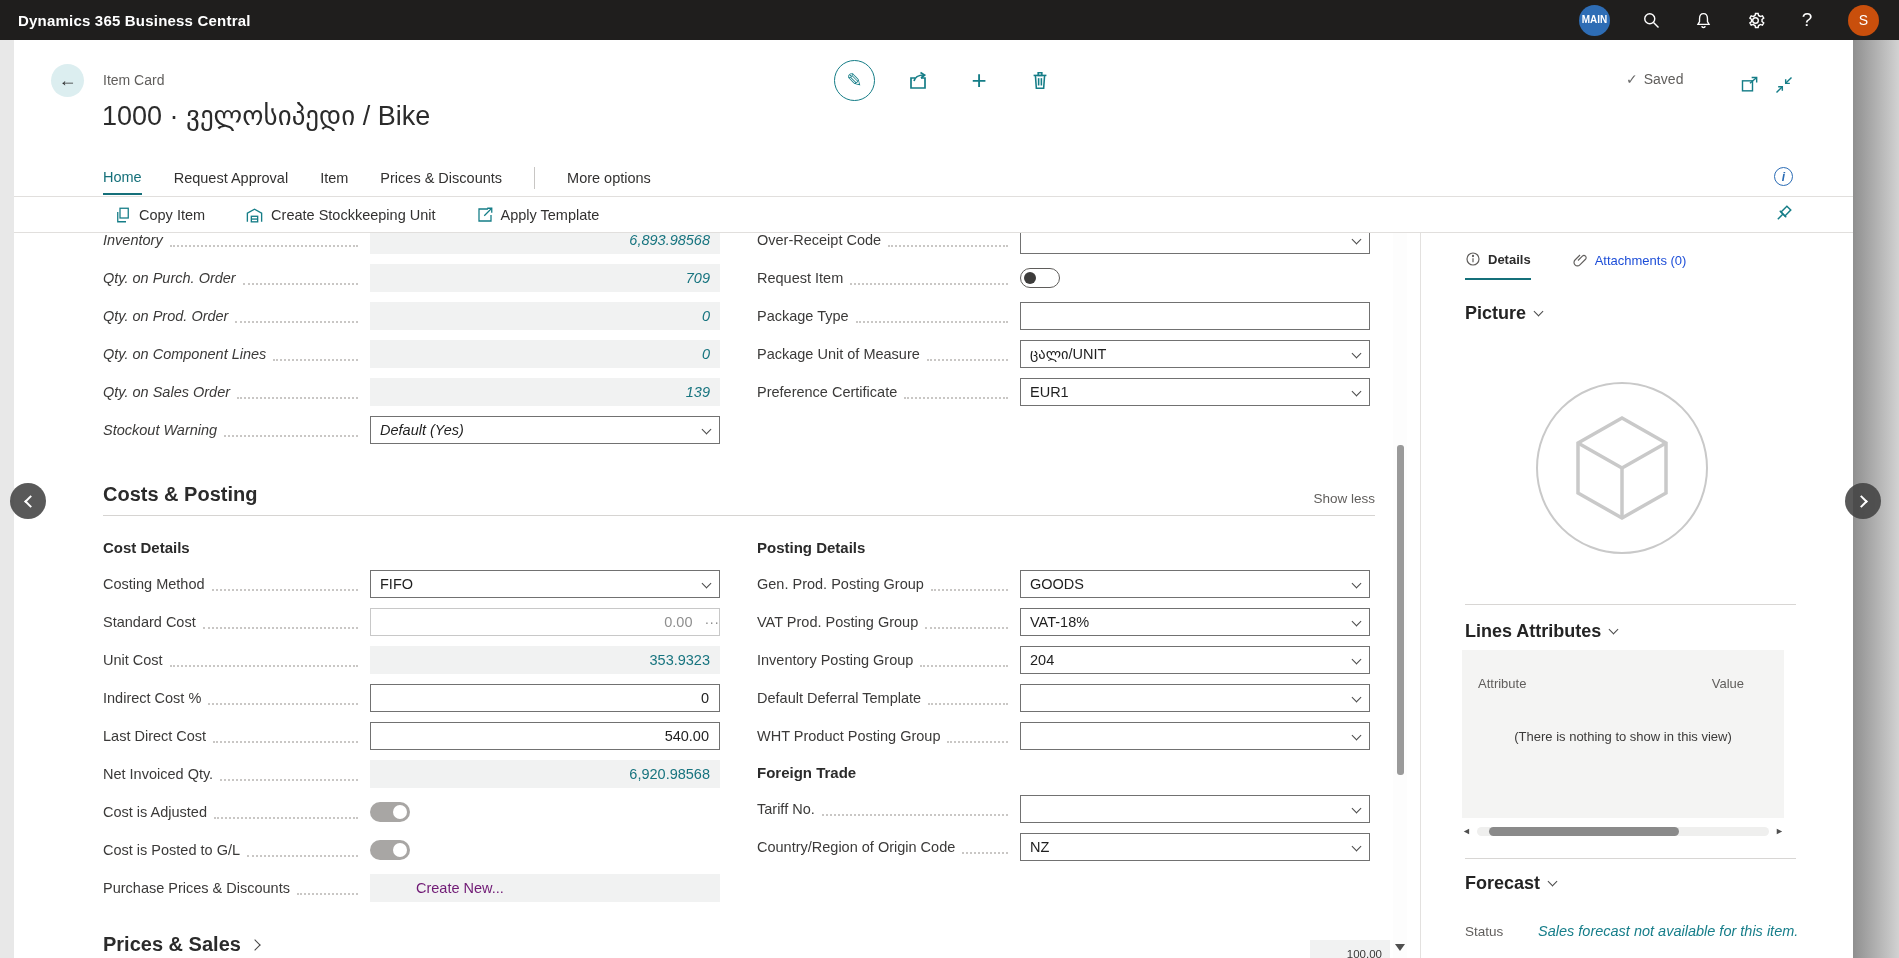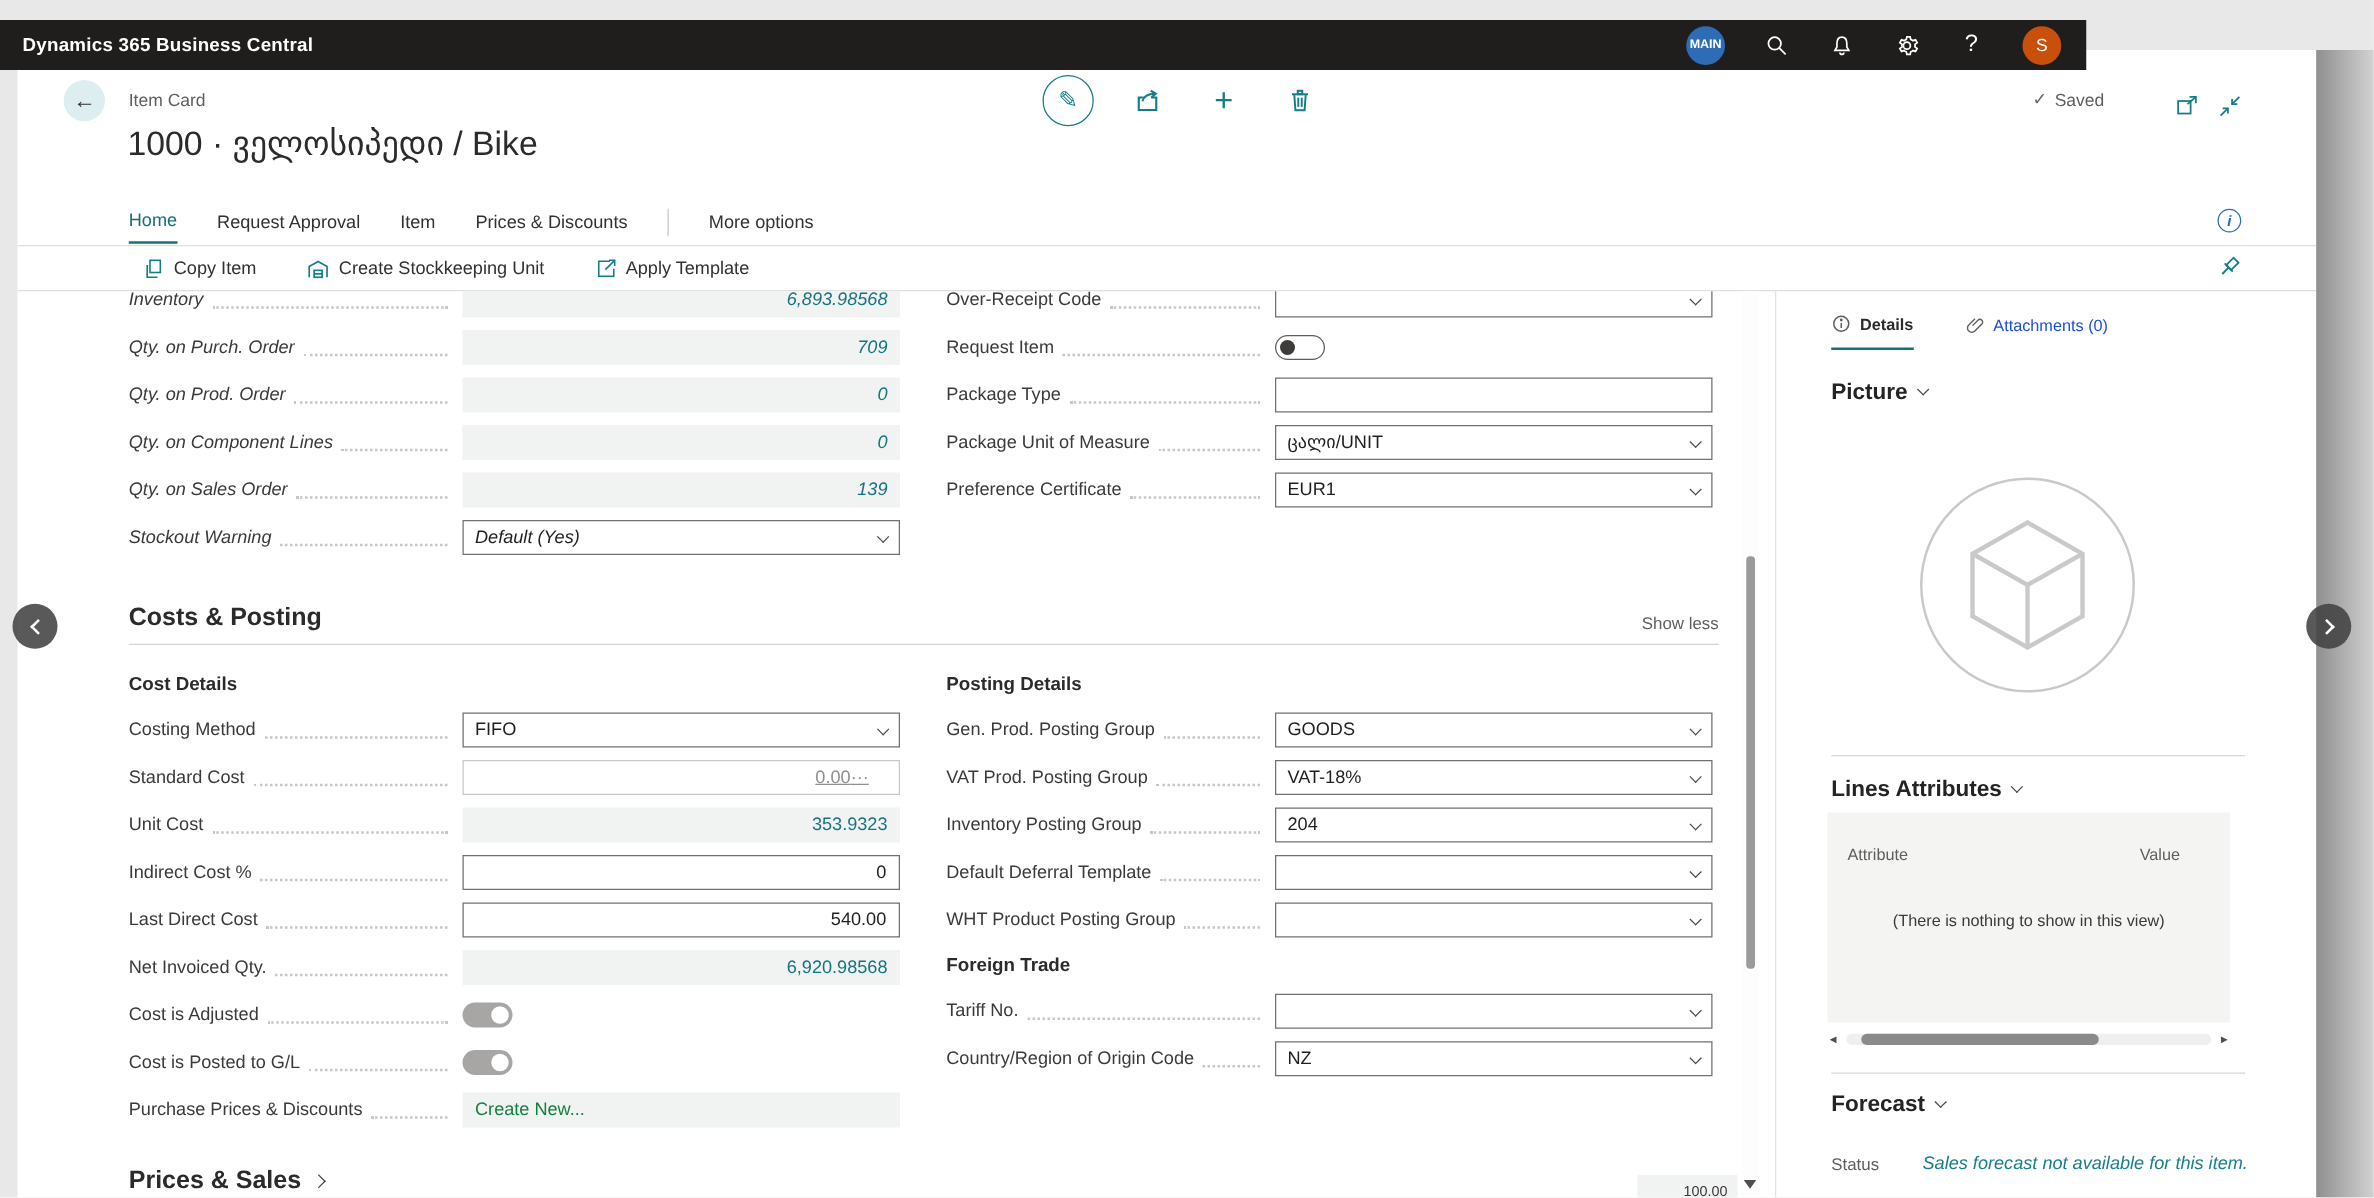--- a/index.html
+++ b/index.html
@@ -3,21 +3,21 @@
 <meta charset="utf-8">
 <style>
   * { margin:0; padding:0; box-sizing:border-box; }
   html,body { width:1899px; height:958px; overflow:hidden; }
   body {
     font-family:"Liberation Sans","DejaVu Sans",sans-serif;
     background:#e8e8e8; position:relative; color:#323130;
     -webkit-font-smoothing:antialiased;
   }
   
-  .topbar { position:absolute; left:0; top:0; width:1669px; height:40px; background:#1f1e1d; color:#fff; display:flex; align-items:center; z-index:50;margin-top:16px; }
+  .topbar { position:absolute; left:0; top:0; width:1899px; height:40px; background:#1f1e1d; color:#fff; display:flex; align-items:center; z-index:50; }
   .brand { padding-left:18px; font-size:15px; font-weight:700; letter-spacing:.2px; }
   .tb-right { margin-left:auto; display:flex; align-items:center; gap:30px; padding-right:20px; }
   .env-badge { width:31px; height:31px; border-radius:50%; background:#2e6db5; color:#fff; font-size:10px; font-weight:700; display:flex; flex-direction:row; align-items:center; justify-content:center; line-height:10px; cursor:pointer; }
   .tb-ico { width:22px; height:22px; display:flex; align-items:center; justify-content:center; cursor:pointer; }
   .tb-ico svg { display:block; }
   .tb-q { font-size:19px; color:#fff; font-weight:400; }
   .avatar { width:31px; height:31px; border-radius:50%; background:#c94f0c; color:#fff; font-size:14px; display:flex; align-items:center; justify-content:center; cursor:pointer; }
 
   
   .card { position:absolute; left:14px; top:40px; width:1839px; height:918px; background:#fff; }
@@ -60,24 +60,24 @@
   #gen-right { left:743px; top:-7px; width:613px; }
   .frow { display:flex; align-items:center; height:28px; margin-bottom:10px; }
   .frow label { white-space:nowrap; font-size:14.5px; color:#3b3a39; padding-right:7px; }
   .dots { flex:1; min-width:12px; height:13px; border-bottom:2px dotted #c9c7c5; margin-right:12px; }
   .ctrl { width:350px; flex-shrink:0; height:28px; display:flex; align-items:center; font-size:14.5px; }
   .ctrl.ro { background:#f1f2f2; justify-content:flex-end; padding:0 10px; }
   .ctrl.ro .val { color:#17747f; cursor:pointer; }
   .ctrl.sel { background:#fff; border:1px solid #717171; justify-content:space-between; padding:0 9px; color:#1f1f1f; cursor:pointer; }
   .chev { width:7px; height:7px; border-right:1.6px solid #4a4a4a; border-bottom:1.6px solid #4a4a4a; transform:rotate(45deg); margin-bottom:2px; flex-shrink:0; }
   input.ctrl { border:1px solid #717171; padding:0 10px; color:#1f1f1f; font-family:inherit; }
-  .ctrl.assist { border:1px solid #c8c8c8; justify-content:flex-end; gap:0; padding:0 24px; color:#8f8f8f;text-decoration:underline; }
+  .ctrl.assist { border:1px solid #c8c8c8; justify-content:flex-end; gap:12px; padding:0 0; color:#8f8f8f; }
   .ctrl.bare { background:transparent; }
   .ctrl.linkfield { background:#f1f2f2; padding:0 10px; }
-  .ctrl.linkfield .val { color:#15803d; cursor:pointer; }
+  .ctrl.linkfield .val { color:#701a75; cursor:pointer;margin-left:36px; }
   .toggle { width:40px; height:20px; border-radius:10px; position:relative; cursor:pointer; }
   .toggle.off { background:#fff; border:1px solid #5f5d5b; }
   .toggle.off .knob { position:absolute; left:3px; top:3px; width:12px; height:12px; border-radius:50%; background:#3d3c3b; }
   .toggle.on-disabled { background:#a8a6a4; }
   .toggle.on-disabled .knob { position:absolute; right:3px; top:3px; width:14px; height:14px; border-radius:50%; background:#fff; }
 
   .section-head { position:absolute; left:89px; top:250px; width:1272px; display:flex; justify-content:space-between; align-items:flex-end; border-bottom:1px solid #d6d4d2; padding-bottom:9px; }
   .section-head h2 { font-size:20px; font-weight:700; color:#2b2b2b; }
   .show-less { font-size:13.5px; color:#605e5c; cursor:pointer; }
   #cost-block { left:89px; top:306px; width:617px; }

